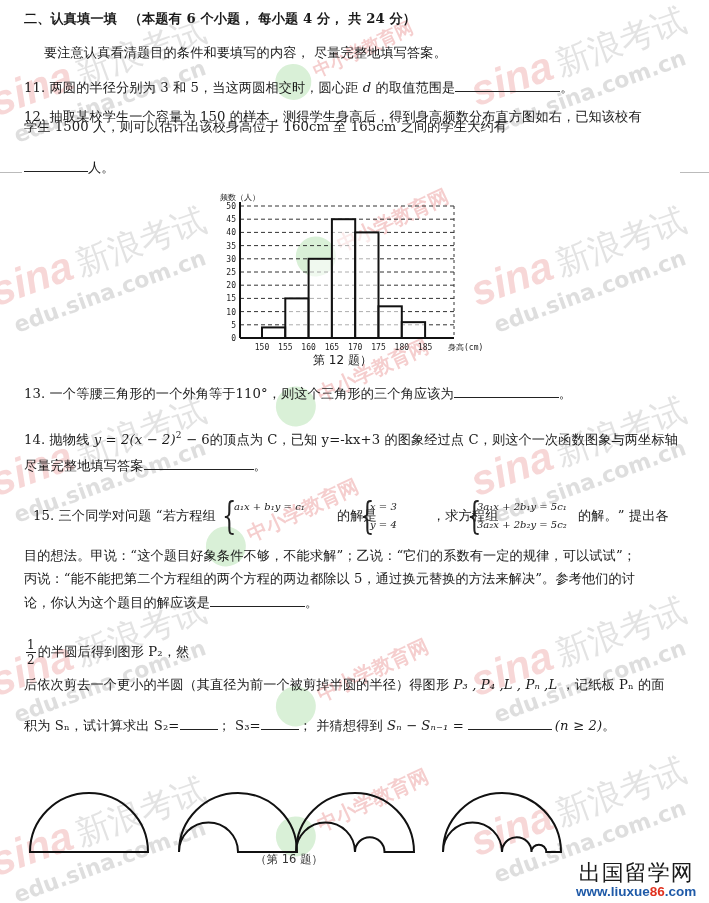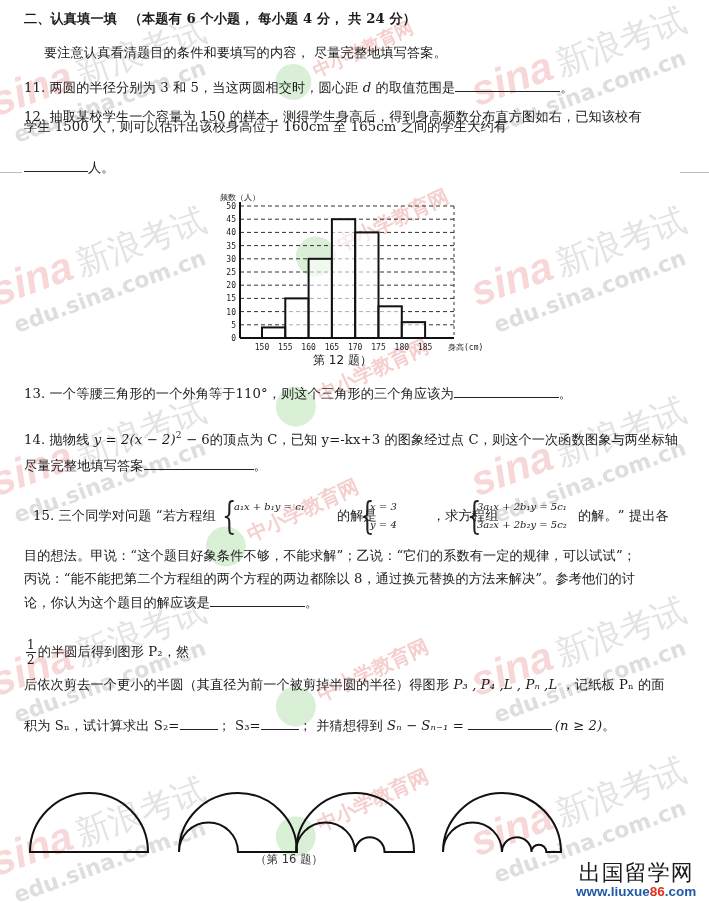--- a/index.html
+++ b/index.html
@@ -212,21 +212,21 @@
   <div class="sys" style="left:10px;top:20px;">y = 4</div>
 </div>
 <div class="abs txt" style="left:404px;top:507px;margin-left:28px;">，求方程组</div>
 <div class="abs" style="left:467px;top:496px;width:140px;height:42px;">
   <span class="brace" style="left:0;top:0;">{</span>
   <div class="sys" style="left:10px;top:2px;">3a₁x + 2b₁y = 5c₁</div>
   <div class="sys" style="left:10px;top:20px;">3a₂x + 2b₂y = 5c₂</div>
 </div>
 <div class="abs txt" style="left:578px;top:507px;">的解。” 提出各</div>
 <div class="abs txt" style="left:24px;top:547px;">目的想法。甲说：“这个题目好象条件不够，不能求解”；乙说：“它们的系数有一定的规律，可以试试”；</div>
-<div class="abs txt" style="left:24px;top:570px;">丙说：“能不能把第二个方程组的两个方程的两边都除以 8，通过换元替换的方法来解决”。参考他们的讨</div>
+<div class="abs txt" style="left:24px;top:570px;">丙说：“能不能把第二个方程组的两个方程的两边都除以 5，通过换元替换的方法来解决”。参考他们的讨</div>
 <div class="abs txt" style="left:24px;top:593px;">
   <span>论，你认为这个题目的解应该是</span><span class="blank" style="width:95px;"></span><span>。</span>
 </div>
 
 <div class="abs txt" style="left:24px;top:638px;">
   <span style="display:inline-block;vertical-align:middle;text-align:center;font-size:12px;line-height:14px;margin:0 2px;"><span style="display:block;border-bottom:1px solid #222;padding:0 1px;">1</span><span style="display:block;">2</span></span><span>的半圆后得到图形 P₂，然</span>
 </div>
 <div class="abs txt" style="left:24px;top:676px;">
   <span>后依次剪去一个更小的半圆（其直径为前一个被剪掉半圆的半径）得图形 </span><span class="math">P₃ , P₄ ,L , Pₙ ,L</span><span> ，记纸板 Pₙ 的面</span>
 </div>

